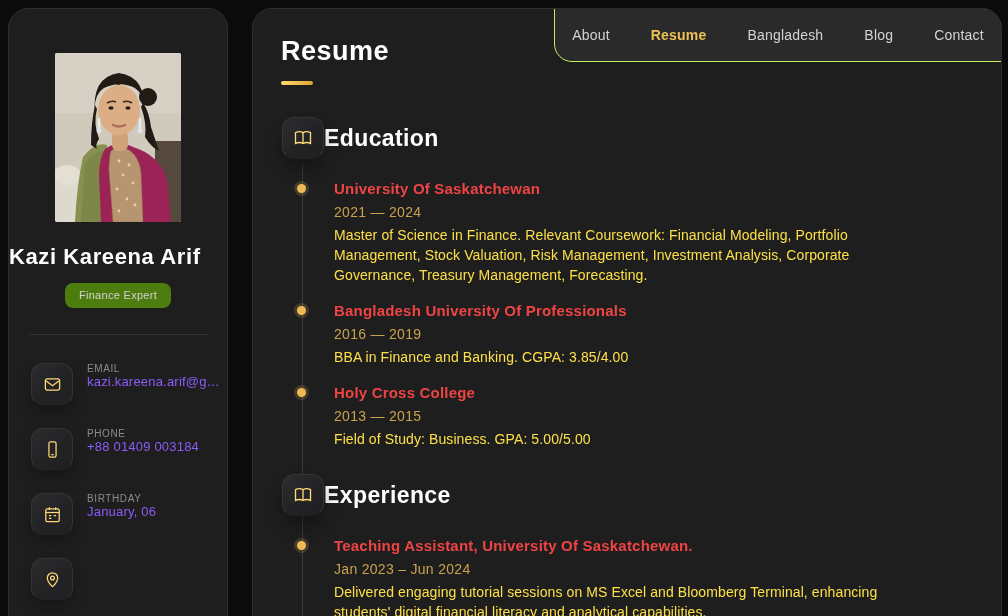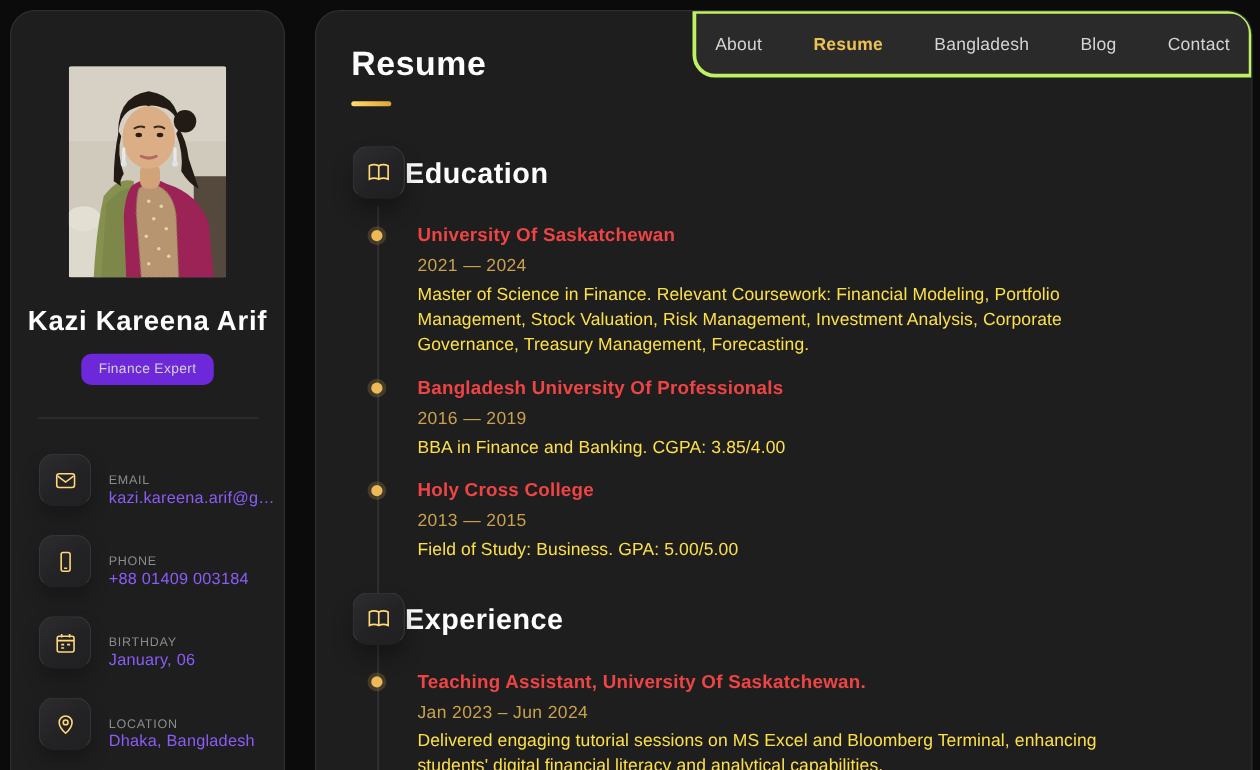--- a/index.html
+++ b/index.html
@@ -22,43 +22,43 @@
   }
   .photo {
     width:126px; height:169px;
     margin:44px auto 0;
     border-radius:2px;
     overflow:hidden;
   }
   .photo svg { display:block; }
   .profile-name {
     margin-top:22px;
-    text-align:center;
+    text-align:left;
     font-size:22px;
     font-weight:700;
     letter-spacing:0.6px;
     color:#fdfdfd;
   }
   .role-badge-wrap { text-align:center; margin-top:13px; }
   .role-badge {
     display:inline-block;
-    background:#6d28d9;
+    background:#4d7c0f;
     color:#d2d2d2;
     font-size:11px;
     padding:6px 14px 7px;
     border-radius:8px;
     letter-spacing:0.3px;
   }
   .sep {
     border:none;
     border-top:1px solid #333335;
     margin:26px 20px 0 21px;
   }
   .contacts { list-style:none; margin:28px 0 0 22px; }
-  .contact-item { display:flex; align-items:flex-end; margin-bottom:23px; }
+  .contact-item { display:flex; align-items:flex-start; margin-bottom:23px; }
   .cicon {
     width:42px; height:42px;
     border-radius:12px;
     background:linear-gradient(140deg,#2c2c2e 0%,#232325 55%,#202022 100%);
     border:1px solid #343436;
     border-bottom-color:#232325;
     display:flex; align-items:center; justify-content:center;
     flex:0 0 auto;
     box-shadow:0 8px 14px rgba(0,0,0,0.25);
   }
@@ -84,21 +84,21 @@
     width:750px; height:640px;
     background:#1e1e1f;
     border:1px solid #2e2e30;
     border-radius:20px;
     overflow:hidden;
   }
   .navbar {
     position:absolute; top:-1px; right:-1px;
     width:448px; height:54px;
     background:rgba(43,43,44,0.92);
-    border:3px solid #bef264;
+    border:1px solid #bef264;
     border-radius:0 18px 0 18px;
     display:flex; align-items:center; justify-content:center;
     gap:37px;
     z-index:5;
   }
   .nav-link {
     background:none; border:none; cursor:pointer;
     font-family:"Liberation Sans", sans-serif;
     font-size:14px; font-weight:500;
     color:#d4d4d4;
@@ -277,24 +277,20 @@
         <div class="clabel">BIRTHDAY</div>
         <div class="cvalue">January, 06</div>
       </div>
     </li>
     <li class="contact-item">
       <div class="cicon">
         <svg viewBox="0 0 24 24">
             <path d="M12 21 C12 21 5.5 15 5.5 10 a6.5 6.5 0 1 1 13 0 C18.5 15 12 21 12 21 Z"></path>
             <circle cx="12" cy="10" r="2.4"></circle>
           </svg>
-      </div>
-      <div class="ctext">
-        <div class="clabel">LOCATION</div>
-        <div class="cvalue">Dhaka, Bangladesh</div>
       </div>
     </li>
   </ul>
 </aside>
 
 <main class="main">
 
   <nav class="navbar">
     <button class="nav-link">About</button>
     <button class="nav-link active">Resume</button>

